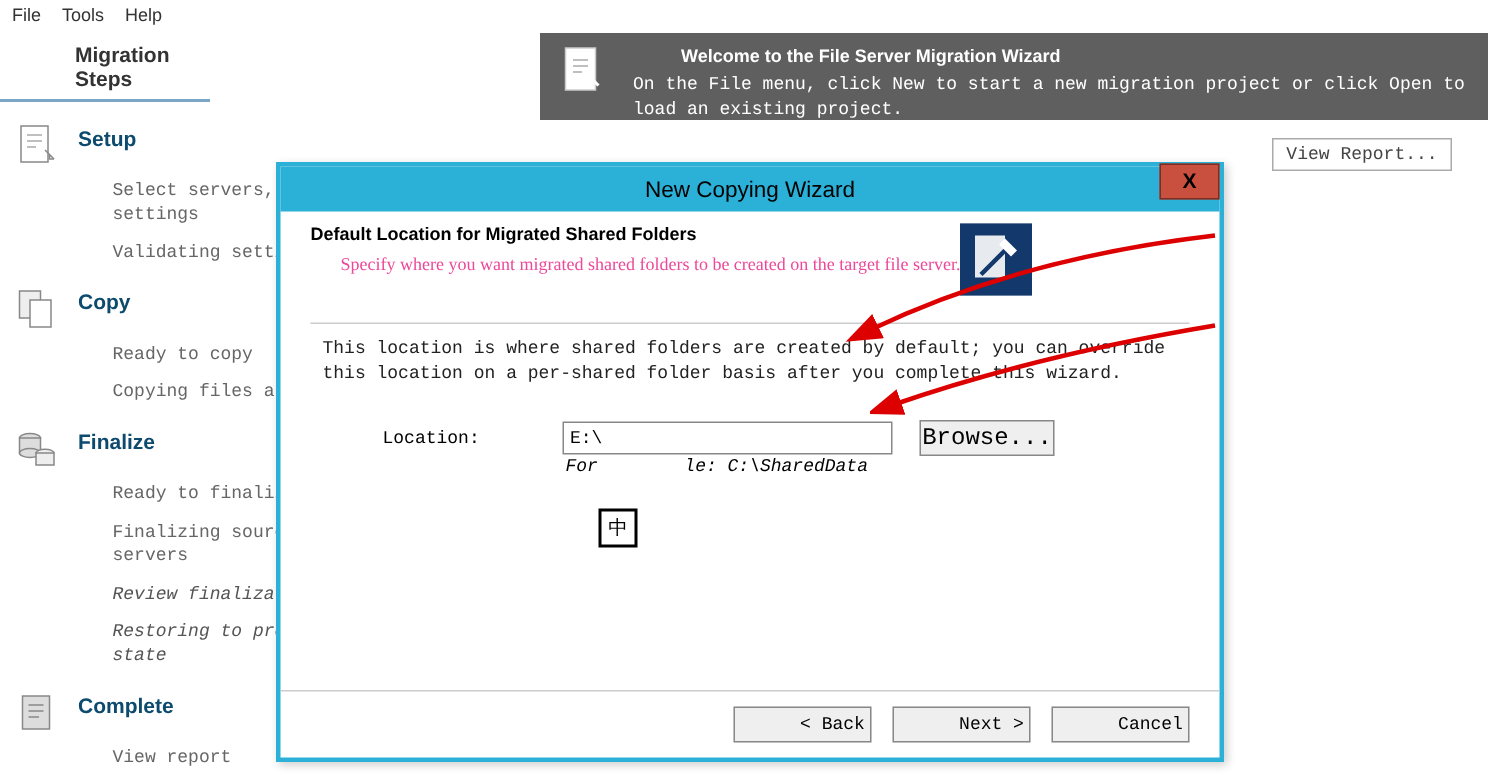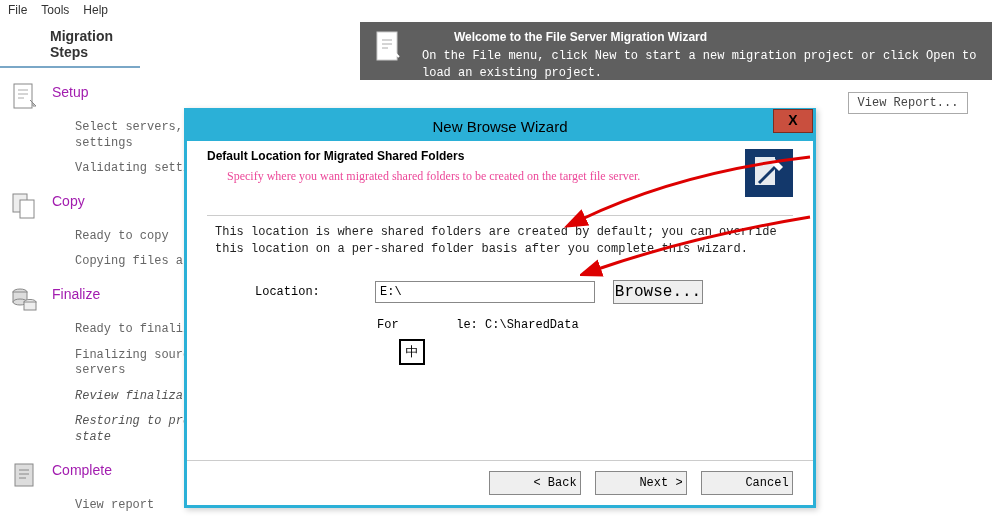--- a/index.html
+++ b/index.html
@@ -9,55 +9,55 @@
 .menubar span { cursor: default; }
 
 .main { position: absolute; top: 22px; left: 0; right: 0; bottom: 0; }
 
 .sidebar { position: absolute; left: 0; top: 6px; width: 360px; }
 .section-header { font-size: 14px; font-weight: bold; color: #333; padding: 0 0 6px 50px; border-bottom: 2px solid #7aa7c7; margin-left: 0; width: 140px; }
 .section-header.first { }
 
 .step-row { display: flex; align-items: flex-start; margin-top: 14px; }
 .step-icon { width: 30px; height: 30px; margin-left: 10px; margin-right: 12px; flex-shrink: 0; }
-.step-title { font-size: 14px; font-weight: normal; color: #a21caf; margin-top: 2px; }
+.step-title { font-size: 14px; font-weight: bold; color: #0c4a6e; margin-top: 2px; }
 .substeps { margin-left: 75px; margin-top: 8px; }
 .substep { font-family: "Courier New", monospace; font-size: 12px; color: #666; margin-bottom: 10px; line-height: 1.3; }
 .substep.italic { font-style: italic; color: #555; }
 
 .banner { position: absolute; left: 360px; top: 0; right: 0; height: 58px; background: #5f5f5f; color: #fff; display: flex; align-items: flex-start; padding: 8px 14px; }
 .banner-icon { width: 30px; height: 34px; margin-right: 18px; flex-shrink: 0; }
 .banner-text { flex: 1; }
 .banner-title { font-weight: bold; font-size: 12px; margin-bottom: 4px; margin-left: 32px; }
 .banner-desc { font-family: Liberation Mono, monospace; font-size: 12px; line-height: 1.4; }
 
 .view-report-btn { position: absolute; right: 24px; top: 70px; width: 120px; height: 22px; background: #fff; border: 1px solid #aaa; font-family: "Courier New", monospace; font-size: 12px; color: #444; cursor: pointer; }
 
 .dialog { position: absolute; left: 184px; top: 86px; width: 632px; height: 400px; background: #fff; border: 3px solid #2bb0d7; box-shadow: 2px 2px 6px rgba(0,0,0,0.2); z-index: 10; }
 .dialog-titlebar { height: 30px; background: #2bb0d7; display: flex; align-items: center; justify-content: center; position: relative; }
 .dialog-title { font-size: 15px; color: #000; }
 .dialog-close { position: absolute; right: 0; top: -2px; width: 40px; height: 24px; background: #c94f3e; border: 1px solid #7a2d22; color: #000; font-weight: bold; font-size: 14px; text-align: center; line-height: 20px; cursor: pointer; }
 
 .dialog-body { padding: 8px 20px 0 20px; height: calc(100% - 30px); position: relative; }
 
-.dlg-header { display: flex; justify-content: space-between; align-items: flex-start; }
+.dlg-header { display: flex; align-items: flex-start; }
 .dlg-heading { font-weight: bold; font-size: 12px; color: #000; }
 .dlg-subheading { font-family: Liberation Serif, serif; font-size: 12px; color: #ec4899; margin: 6px 0 0 20px; max-width: 470px; line-height: 1.3; }
 .dlg-cornericon { width: 48px; height: 48px; background: #13386b; flex-shrink: 0; }
 
 .dlg-hr { border: none; border-top: 1px solid #ccc; margin: 18px 0 8px 0; }
 
 .dlg-info { font-family: "Courier New", monospace; font-size: 12px; color: #222; margin: 0 8px 22px 8px; line-height: 1.4; }
 
 .dlg-form-row { display: flex; align-items: center; margin-left: 48px; }
 .dlg-label { font-family: "Courier New", monospace; font-size: 12px; width: 120px; }
 .dlg-input { width: 220px; height: 22px; border: 1px solid #888; font-family: "Courier New", monospace; font-size: 12px; padding: 0 4px; }
 .dlg-browse { margin-left: 18px; width: 90px; height: 24px; border: 1px solid #888; background: #efefef; font-family: "Courier New", monospace; font-size: 16px; cursor: pointer; }
 
-.dlg-example { font-family: "Courier New", monospace; font-size: 12px; margin-left: 170px; margin-top: 14px; position: relative; }
+.dlg-example { font-family: "Courier New", monospace; font-size: 12px; margin-left: 170px; margin-top: 0; position: relative; font-style: italic; }
 .ime-box { position: absolute; left: 212px; top: 198px; width: 26px; height: 26px; border: 2px solid #000; background: #fff; text-align: center; line-height: 22px; font-size: 13px; }
 
 .dlg-footer { position: absolute; bottom: 10px; right: 20px; display: flex; gap: 14px; }
 .dlg-btn { width: 92px; height: 24px; border: 1px solid #888; background: #efefef; font-family: "Courier New", monospace; font-size: 12px; cursor: pointer; padding-left: 40px; }
 .dlg-hr2 { position: absolute; bottom: 44px; left: 0; right: 0; border: none; border-top: 1px solid #ccc; }
 
 
 .arrow { position: absolute; z-index: 20; pointer-events: none; }
 </style>
 </head>
@@ -151,21 +151,21 @@
     <div class="banner-text">
       <div class="banner-title">Welcome to the File Server Migration Wizard</div>
       <div class="banner-desc">On the File menu, click New to start a new migration project or click Open to load an existing project.</div>
     </div>
   </div>
 
   <button class="view-report-btn">View Report...</button>
 
   <div class="dialog">
     <div class="dialog-titlebar">
-      <span class="dialog-title">New Browse Wizard</span>
+      <span class="dialog-title">New Copying Wizard</span>
       <div class="dialog-close">X</div>
     </div>
     <div class="dialog-body">
       <div class="dlg-header">
         <div>
           <div class="dlg-heading">Default Location for Migrated Shared Folders</div>
           <div class="dlg-subheading">Specify where you want migrated shared folders to be created on the target file server.</div>
         </div>
         <div class="dlg-cornericon">
           <svg viewBox="0 0 48 48">

